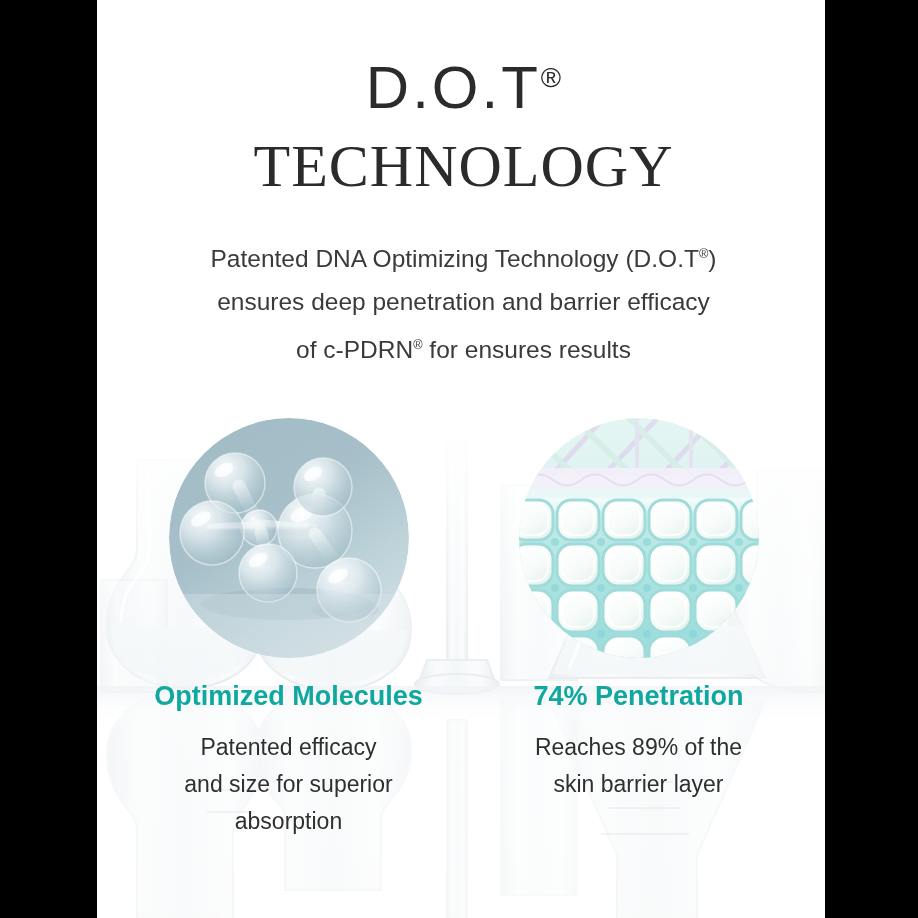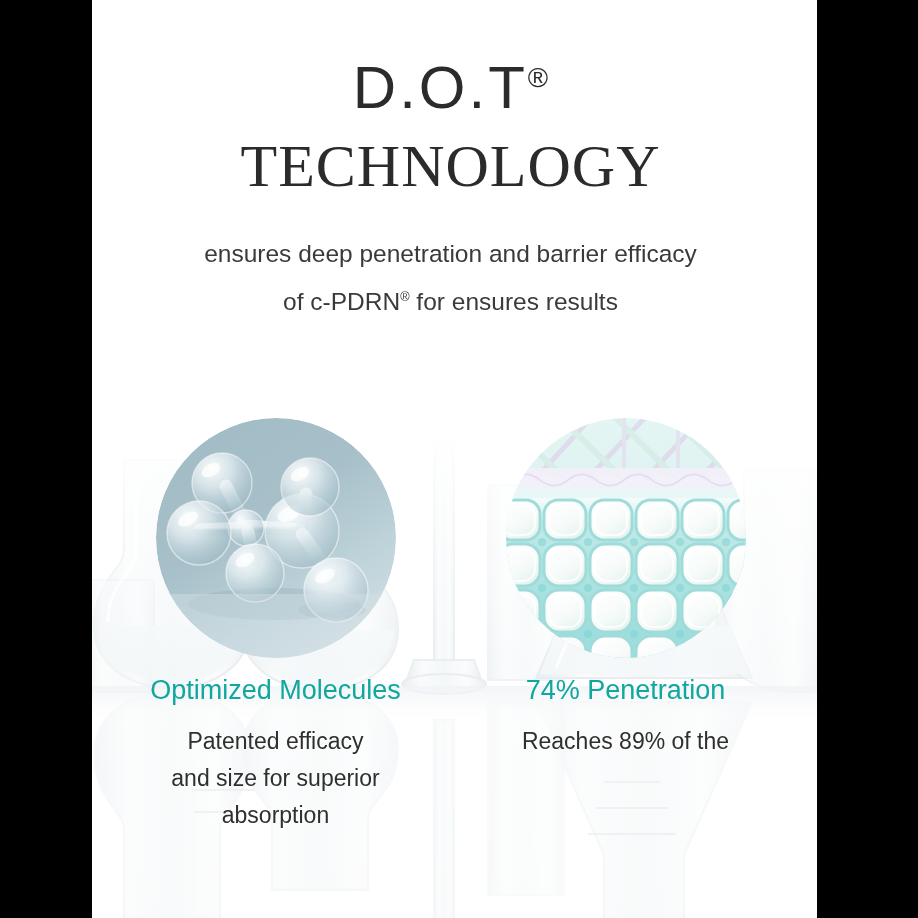--- a/index.html
+++ b/index.html
@@ -27,21 +27,21 @@
     height: 918px;
     background: #000000;
     z-index: 40;
   }
   .pillarbar.left  { left: 0;  width: 92px; }
   .pillarbar.right { left: 825px; width: 93px; }
 
   
   #content-canvas {
     position: absolute;
-    left: 84px;
+    left: 97px;
     top: 0;
     width: 733px;
     height: 918px;
     background: #ffffff;
     overflow: hidden;
   }
 
   
   #lab-backdrop {
     position: absolute;
@@ -118,23 +118,23 @@
     width: 240px;
     height: 240px;
     border-radius: 50%;
     margin: 0 auto;
     overflow: hidden;
     position: relative;
   }
   .feature-circle svg { display: block; width: 240px; height: 240px; }
 
   .feature-title {
-    margin-top: 16px;
+    margin-top: 22px;
     font-size: 27px;
-    font-weight: normal;
+    font-weight: bold;
     color: #10a79f;
     line-height: 1.2;
     white-space: nowrap;
   }
   .feature-desc {
     margin-top: 17px;
     font-size: 23px;
     line-height: 37px;
     color: #2f2f2f;
     font-weight: 400;
@@ -233,20 +233,21 @@
         <rect x="0" y="0" width="733" height="488" fill="url(#glassFade)"></rect>
       </svg>
     </div>
 
     <div id="header-block">
       <div id="title-line-1"><span>D.O.T</span><span class="reg-sup">®</span></div>
 
       <div id="title-line-2">TECHNOLOGY</div>
 
       <div id="subtitle-block">
+        <div class="subtitle-line"><span>Patented DNA Optimizing Technology (D.O.T</span><span class="reg-sup">®</span><span>)</span></div>
 
         <div class="subtitle-line">ensures deep penetration and barrier efficacy</div>
 
         <div class="subtitle-line"><span>of c-PDRN</span><span class="reg-sup">®</span><span> for ensures results</span></div>
       </div>
     </div>
 
     <div id="features-row">
 
       <div class="feature-col">
@@ -442,19 +443,20 @@
                 <circle cx="174" cy="216" r="4"></circle>
               </g>
             </g>
           </svg>
         </div>
 
         <div class="feature-title">74% Penetration</div>
 
         <div class="feature-desc">
           <div class="desc-line">Reaches 89% of the</div>
+          <div class="desc-line">skin barrier layer</div>
         </div>
       </div>
 
     </div>
 
   </div>
 </div>
 
 </body></html>

